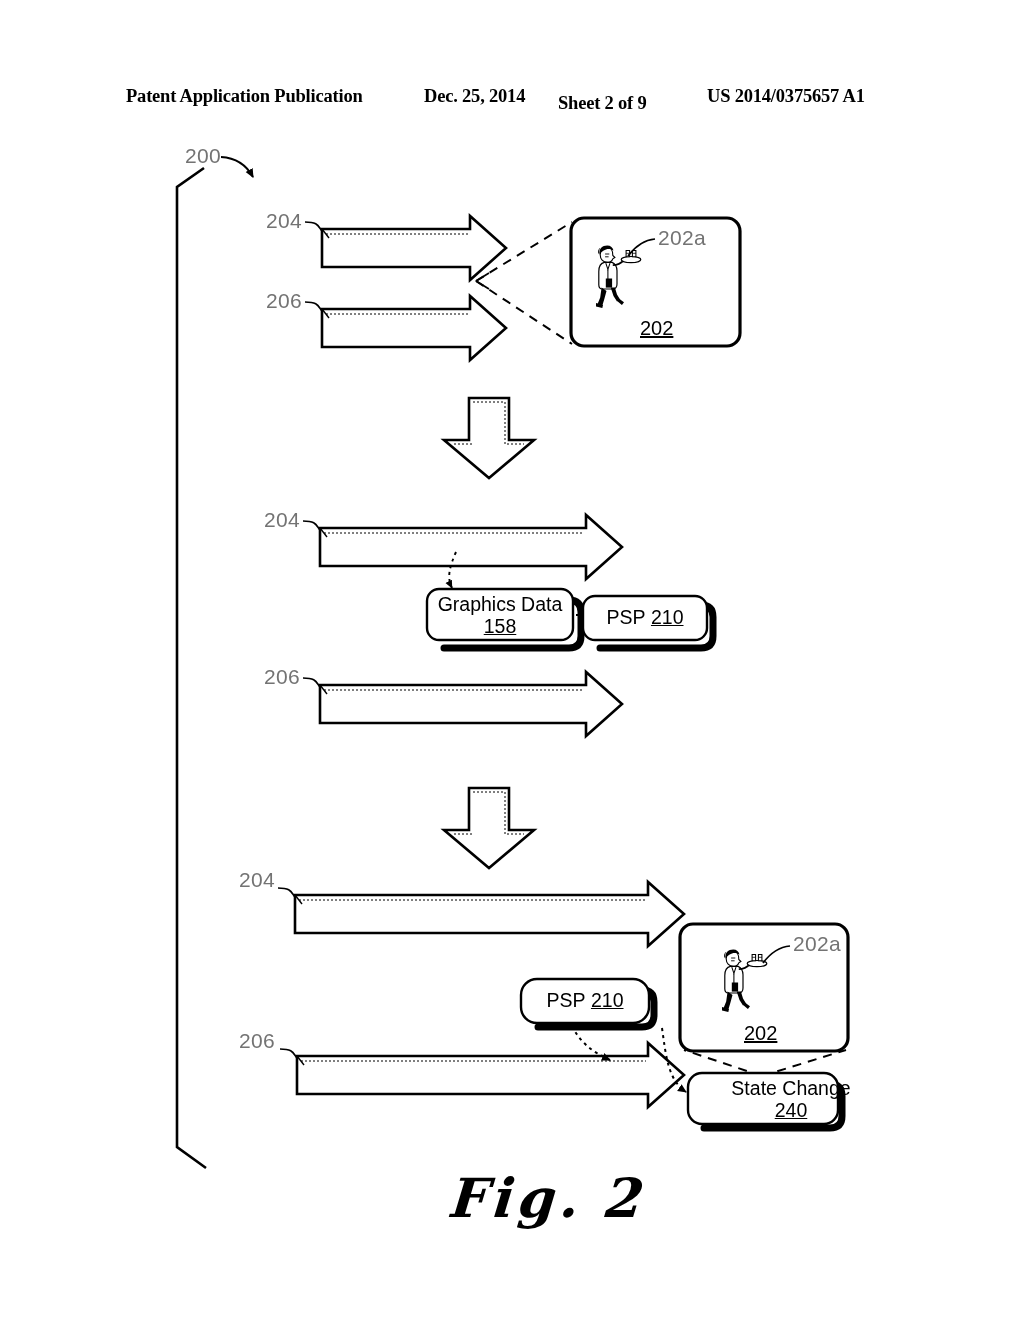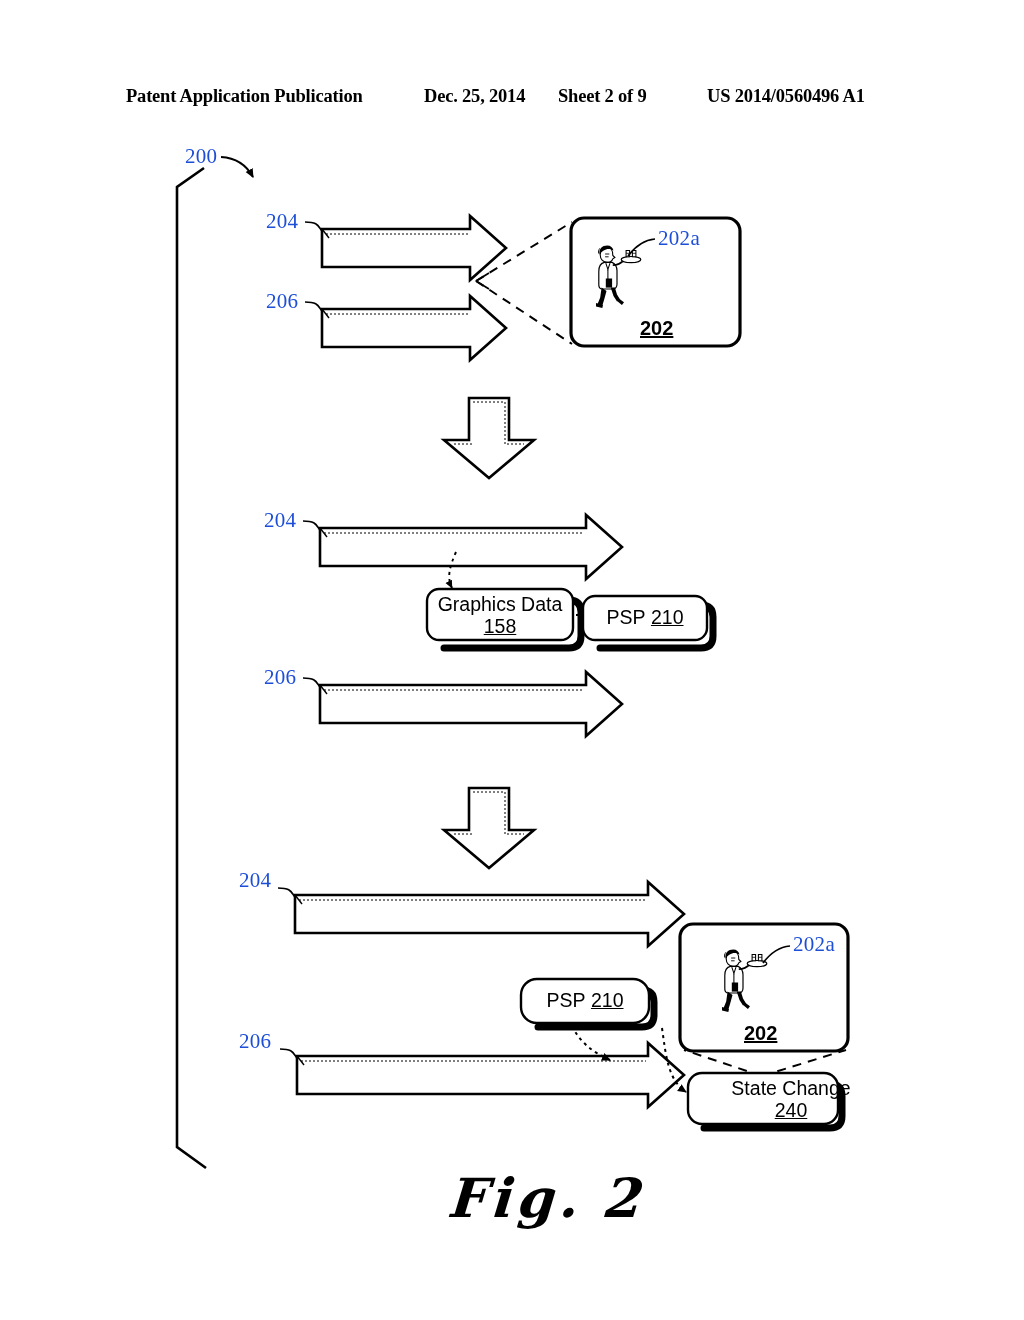--- a/index.html
+++ b/index.html
@@ -27,81 +27,80 @@
     display: flex;
     align-items: baseline;
     font-family: "Liberation Serif", serif;
     font-weight: bold;
     font-size: 18.5px;
     letter-spacing: -0.2px;
     white-space: nowrap;
   }
   #hdr-title  { position: absolute; left: 126px; top: 0; }
   #hdr-date   { position: absolute; left: 424px; top: 0; }
-  #hdr-sheet  { position: absolute; left: 558px; top: 0; text-align: right; }
+  #hdr-sheet  { position: absolute; left: 558px; top: 7px; text-align: right; }
   #hdr-number { position: absolute; left: 707px; top: 0; }
 
   
   #figure {
     position: absolute;
     left: 0;
     top: 0;
     width: 1024px;
     height: 1320px;
   }
   #figure svg { display: block; }
 
   
   .ref {
     position: absolute;
-    font-family: Liberation Serif, serif;
+    font-family: Liberation Sans, sans-serif;
     font-size: 21px;
-    color: #1d4ed8;
+    color: #737373;
     white-space: nowrap;
     letter-spacing: 0.3px;
   }
   .boxlabel {
     position: absolute;
     font-family: "Liberation Sans", sans-serif;
     font-size: 19.5px;
     color: #000;
     text-align: center;
     line-height: 1.15;
     white-space: nowrap;
   }
   .boxlabel .u { text-decoration: underline; }
   .screenref {
     position: absolute;
     font-family: "Liberation Sans", sans-serif;
     font-size: 20px;
     color: #000;
     text-decoration: underline;
     white-space: nowrap;
-    font-weight: bold;
   }
   .fignum {
     position: absolute;
     font-family: "DejaVu Serif", serif;
     font-style: italic;
     font-weight: bold;
     font-size: 54px;
     letter-spacing: 4px;
     color: #000;
     white-space: nowrap;
     transform: skewX(-6deg);
   }
 </style>
 </head>
 <body>
 
 <div id="header">
   <span id="hdr-title">Patent Application Publication</span>
   <span id="hdr-date">Dec. 25, 2014</span>
   <span id="hdr-sheet">Sheet 2 of 9</span>
-  <span id="hdr-number">US 2014/0560496 A1</span>
+  <span id="hdr-number">US 2014/0375657 A1</span>
 </div>
 
 <div id="figure">
 <svg width="1024" height="1320" viewBox="0 0 1024 1320" xmlns="http://www.w3.org/2000/svg">
 
   <defs>
 
     <marker id="tip" markerWidth="10" markerHeight="10" refX="8" refY="4" orient="auto" markerUnits="userSpaceOnUse">
       <path d="M0,0 L9,4 L0,8 Z" fill="#000"></path>
     </marker>

